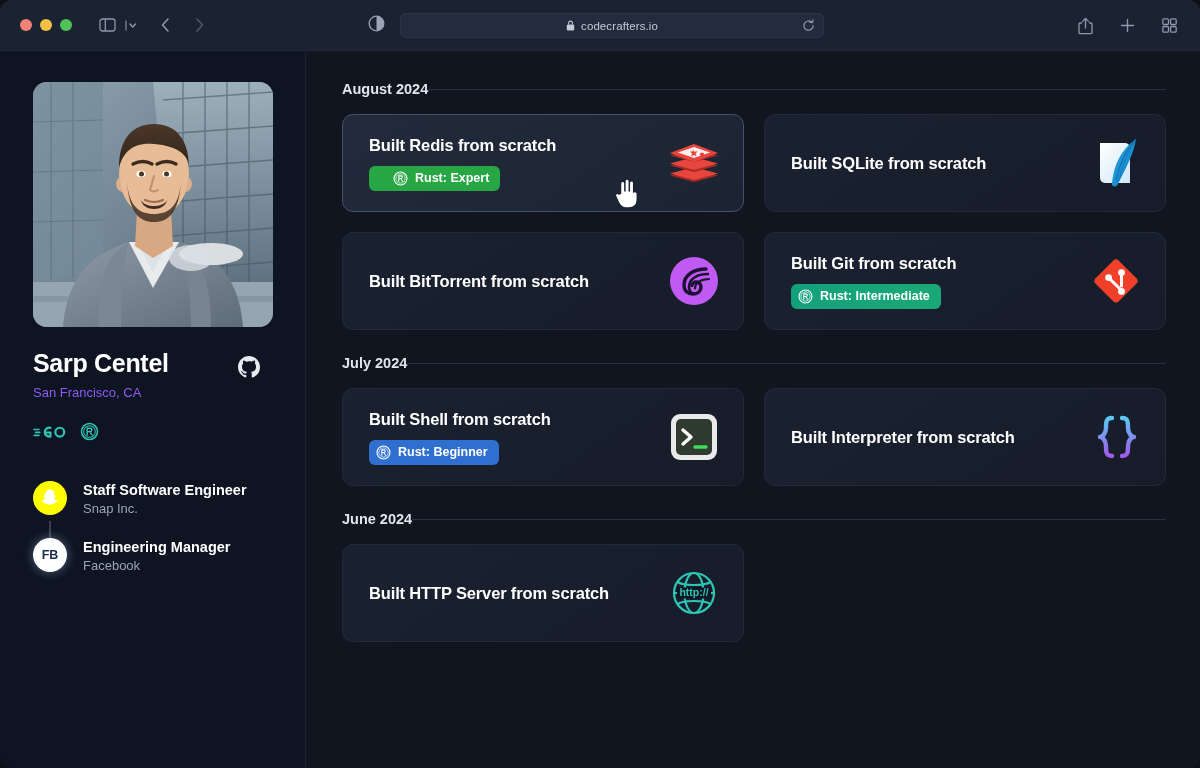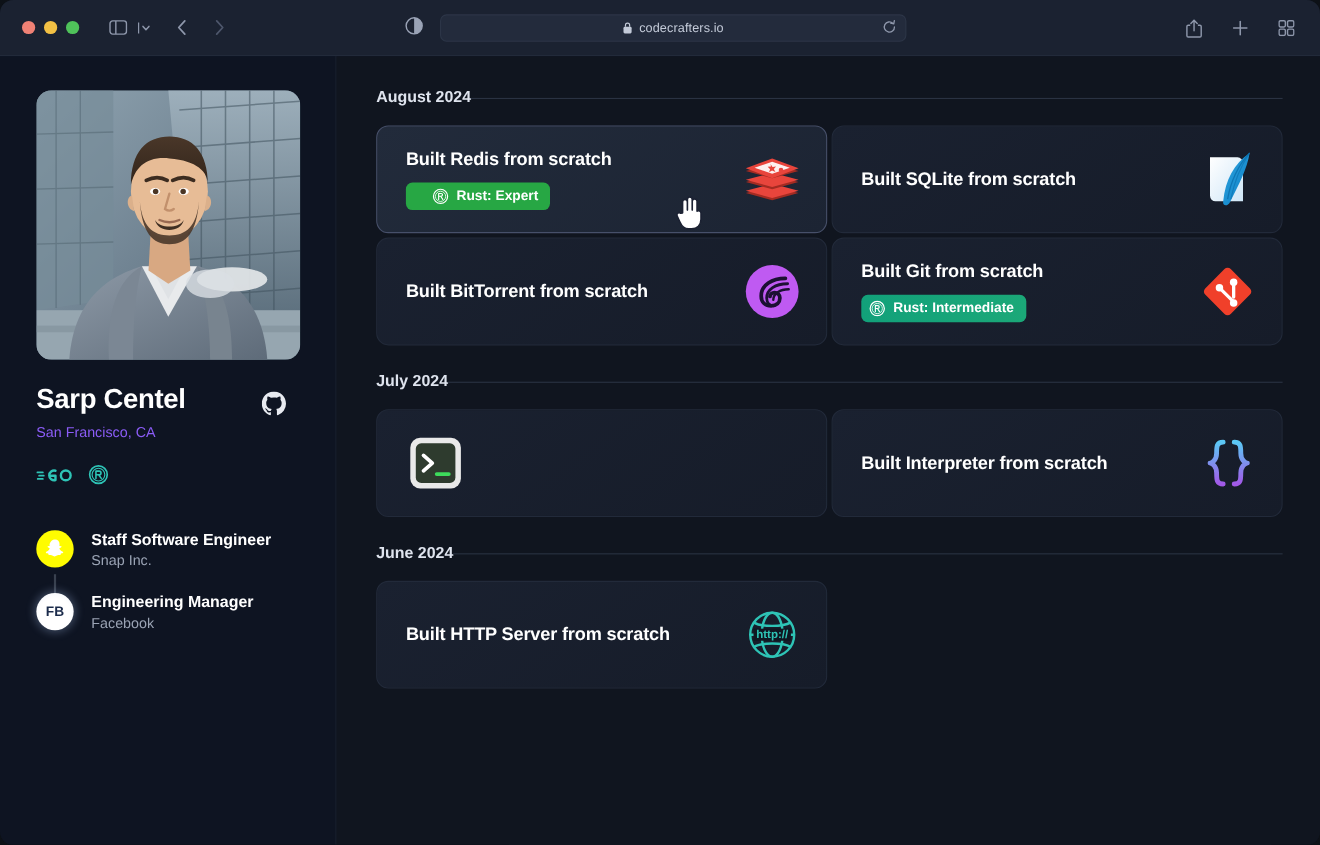--- a/index.html
+++ b/index.html
@@ -114,21 +114,21 @@
   
   #main {
     flex: 1; padding: 30px 34px 0 36px;
     background: #10151f;
     overflow: hidden;
   }
   .month-row { display: flex; align-items: center; margin-bottom: 17px; }
   .month-label { font-size: 14.5px; font-weight: bold; color: #dfe4ee; white-space: nowrap; }
   .month-rule { flex: 1; height: 1px; background: #2a3242; }
 
-  .grid { display: grid; grid-template-columns: 1fr 1fr; gap: 4px; margin-bottom: 25px; }
+  .grid { display: grid; grid-template-columns: 1fr 1fr; gap: 20px; margin-bottom: 25px; }
 
   .card {
     position: relative;
     height: 98px;
     border-radius: 11px;
     background: linear-gradient(145deg, #1a2130 0%, #161c29 100%);
     border: 1px solid #222a3a;
     padding: 0 22px 0 26px;
     display: flex; align-items: center;
   }
@@ -493,20 +493,33 @@
           </div>
         </div>
       </div>
 
       <div class="month-row">
         <span class="month-label">July 2024</span>
         <span class="month-rule"></span>
       </div>
       <div class="grid">
         <div class="card">
+          <div class="card-body">
+            <div class="card-title">Built Shell from scratch</div>
+            <div class="badge beginner">
+              <span class="badge-icon">
+                <svg width="15" height="15" viewBox="0 0 20 20">
+                    <circle cx="10" cy="10" r="8.6" fill="none" stroke="#ffffff" stroke-width="1.5"></circle>
+                    <circle cx="10" cy="10" r="6.2" fill="none" stroke="#ffffff" stroke-width="1"></circle>
+                    <path d="M7.7 13.7 V6.5 h3 a1.7 1.7 0 0 1 0 3.4 H7.7 M10.2 9.9 l2.5 3.8" fill="none" stroke="#ffffff" stroke-width="1.4" stroke-linecap="round" stroke-linejoin="round"></path>
+                  </svg>
+              </span>
+              <span>Rust: Beginner</span>
+            </div>
+          </div>
           <div class="card-icon">
             <svg width="50" height="50" viewBox="0 0 50 50">
               <rect x="2" y="2" width="46" height="46" rx="9" fill="#e9e9e9"></rect>
               <rect x="7" y="7" width="36" height="36" rx="5" fill="#2e3b2e"></rect>
               <polyline points="14,18 22,25 14,32" fill="none" stroke="#ffffff" stroke-width="3.4" stroke-linecap="round" stroke-linejoin="round"></polyline>
               <line x1="26" y1="35" x2="37" y2="35" stroke="#3ddc5b" stroke-width="3.4" stroke-linecap="round"></line>
             </svg>
           </div>
         </div>
 

